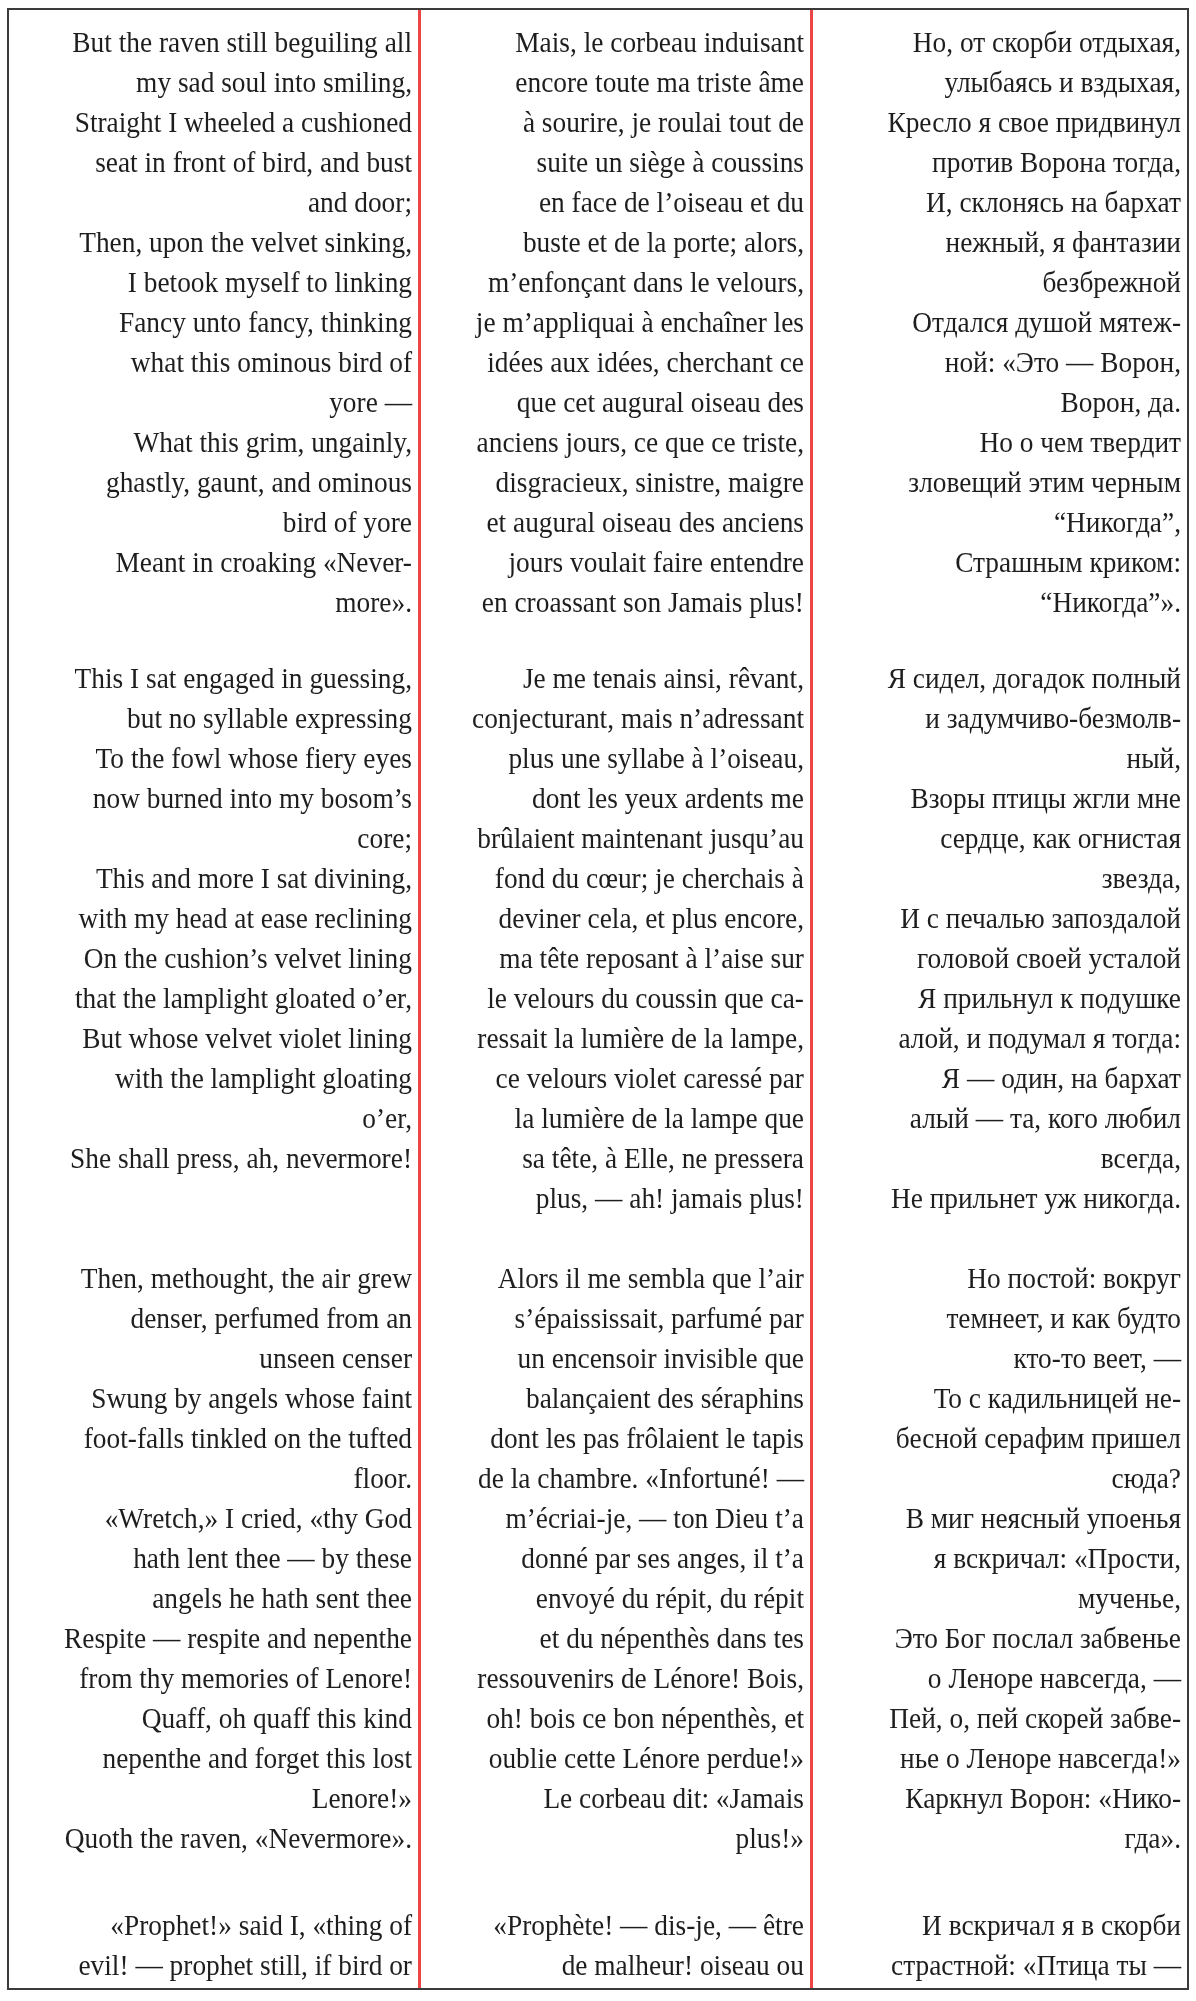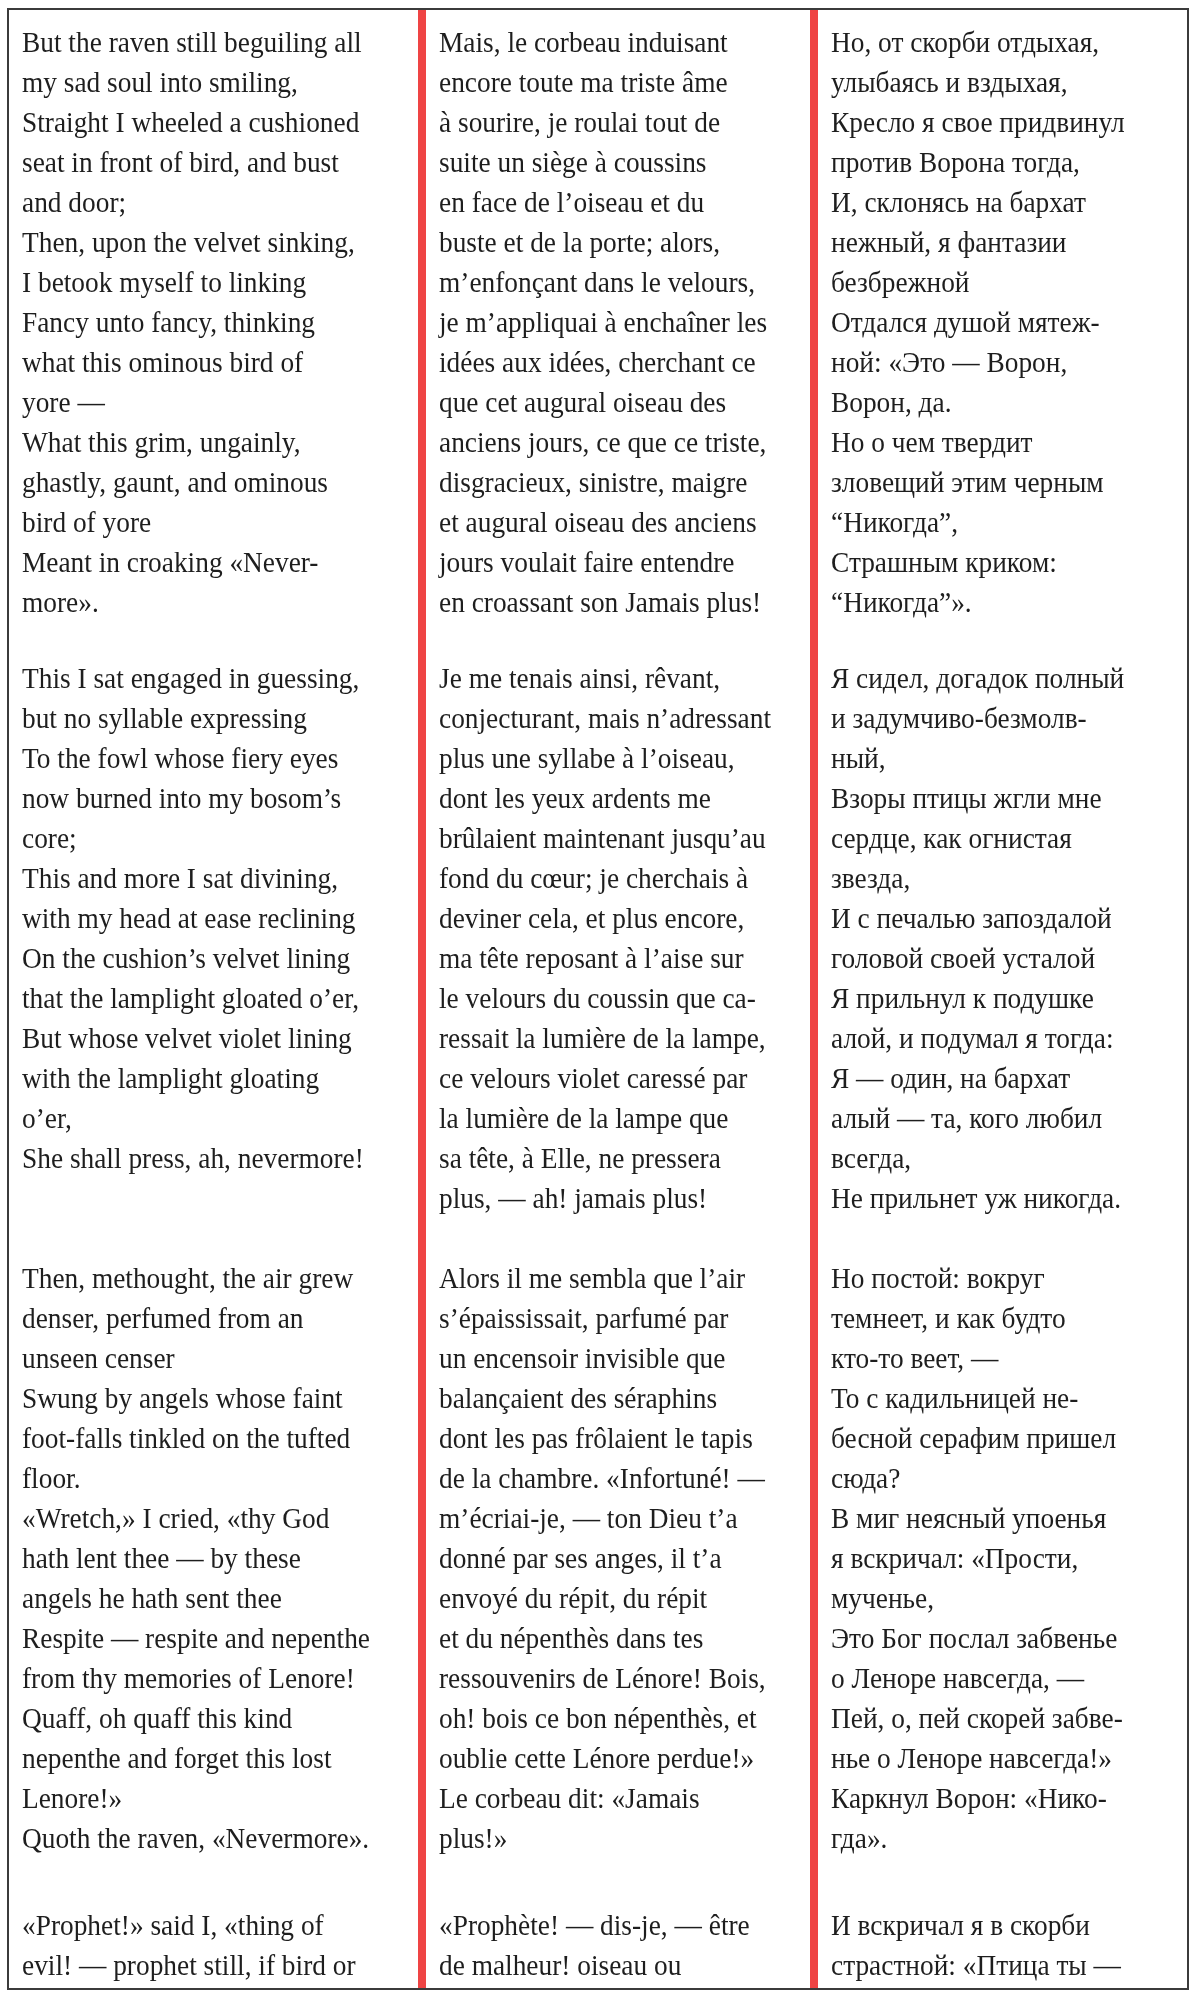--- a/index.html
+++ b/index.html
@@ -20,28 +20,29 @@
     position: absolute;
     left: 7px;
     top: 8px;
     width: 1182px;
     height: 1982px;
     border: 2px solid #3b3b3b;
     box-sizing: border-box;
     display: grid;
     grid-template-columns: 409px 392px auto;
     background: #ffffff;
+    text-align: right;
   }
   .col {
     box-sizing: border-box;
     padding: 12px 6px 0 13px;
     overflow: hidden;
   }
   .col + .col {
-    border-left: 8px solid #ef4444;
+    border-left: 3px solid #ef4444;
   }
   .stanza {
     font-family: "Liberation Serif", "DejaVu Serif", serif;
     font-size: 29px;
     line-height: 40px;
     color: #1e1e1e;
     white-space: pre-line;
     width: 106%;
     transform: scaleX(0.9434);
     transform-origin: 0 0;

